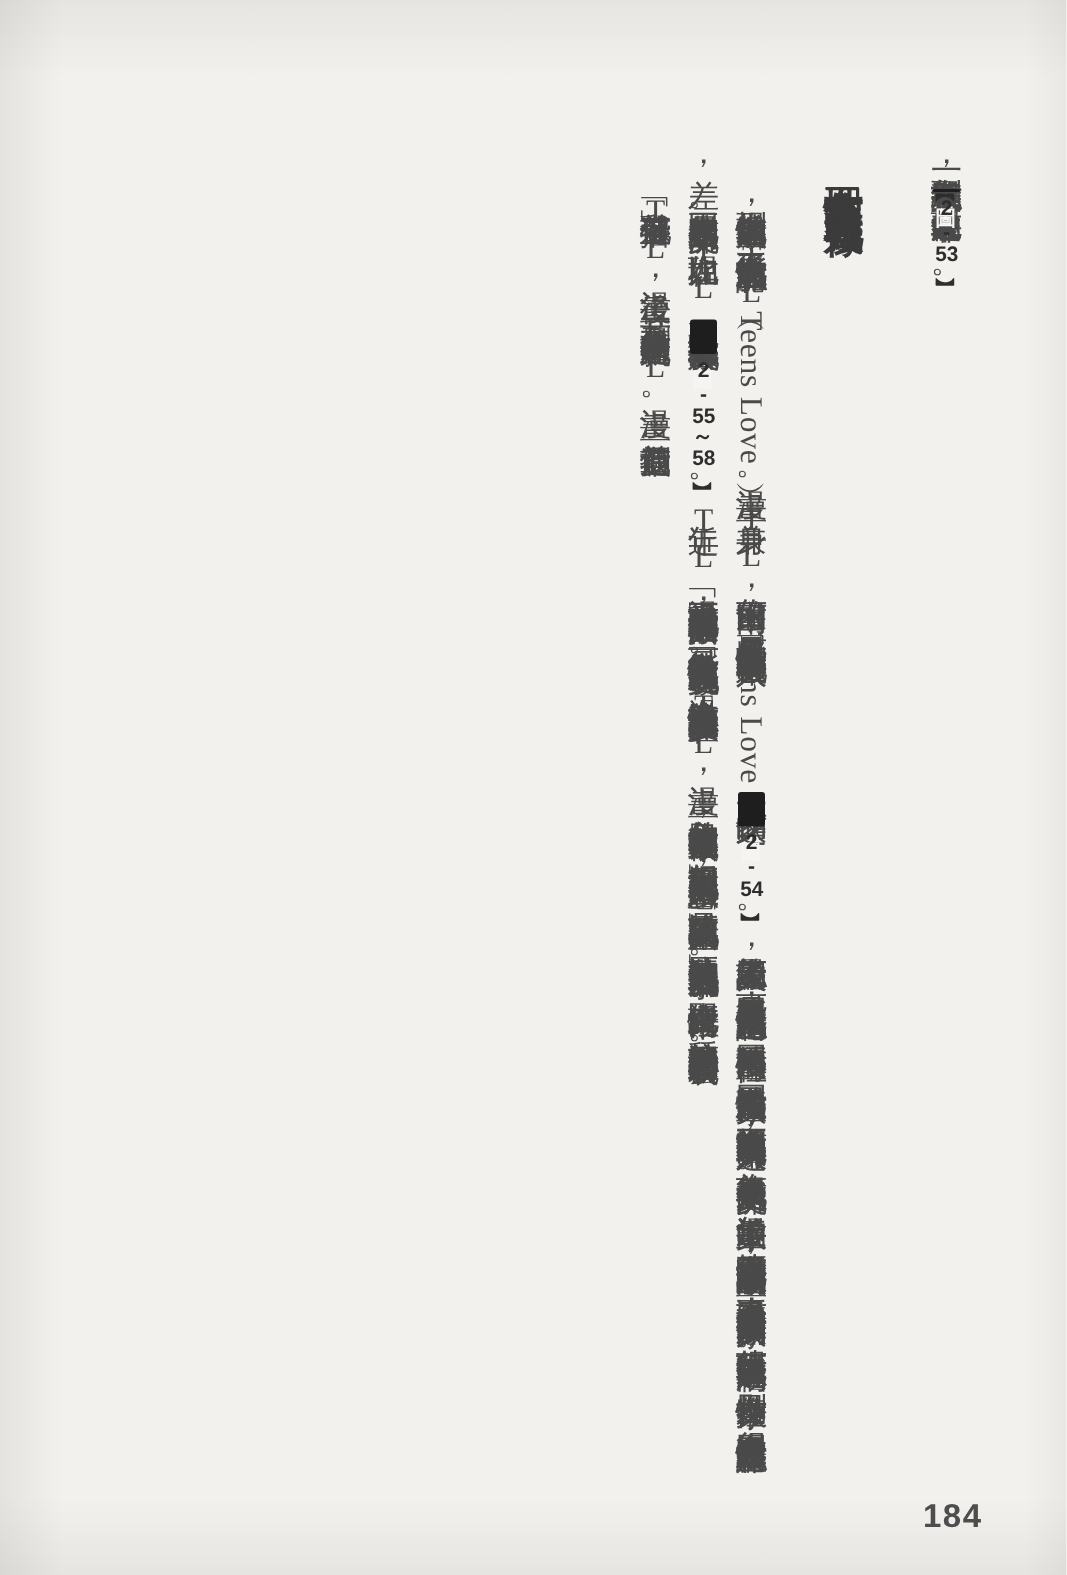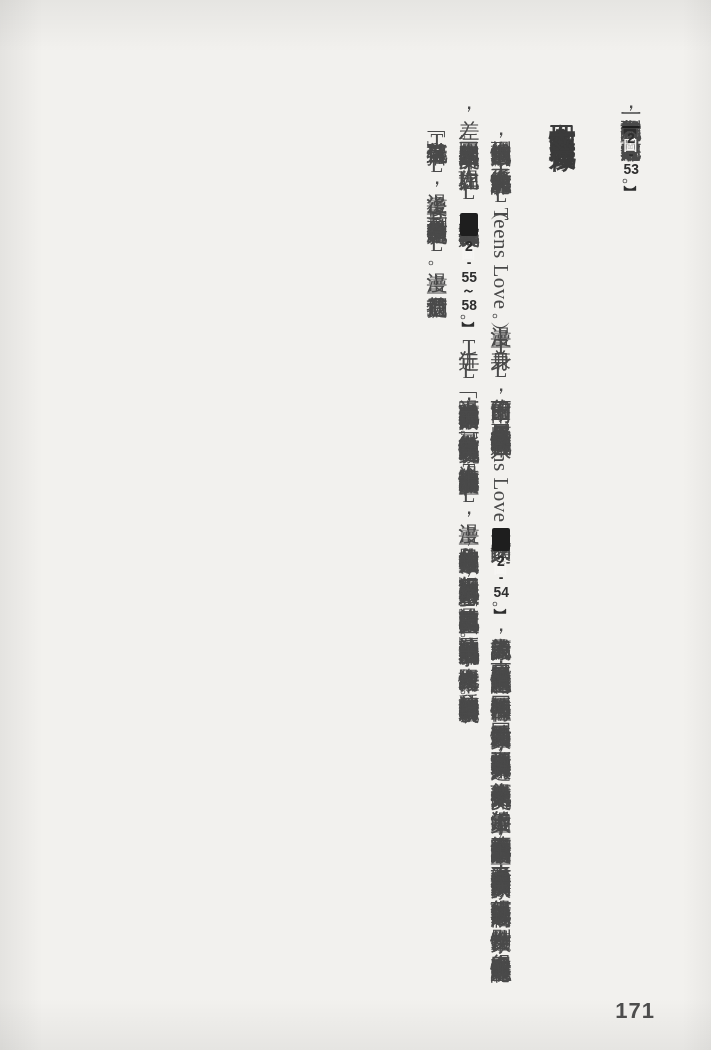--- a/index.html
+++ b/index.html
@@ -93,15 +93,15 @@
     <p class="intro"><span>在一般青年雜誌找到，更是一件非常有趣的現象</span><span class="figref"><span>【</span><span class="figbox">圖</span><span class="fignum"><span>2-</span><span class="tcy">53</span></span><span>】</span></span><span>。</span></p>
 
     <h2 class="heading">女性作家筆下的「乳首殘像」</h2>
 
     <p class="body-par"><span>提到成人情色的漫畫類別，也不能忘了女性向的淑女雜誌和</span><span class="up">TL</span><span>（Teens Love）漫畫。身兼</span><span class="up">TL</span><span>作家的山田可南，是最早將原本只能在男性向作品中看到的「乳首殘像」帶入Teens Love作品的作家之一</span><span class="figref"><span>【</span><span class="figbox">圖</span><span class="fignum"><span>2-</span><span class="tcy">54</span></span><span>】</span></span><span>。筆者認為最大的原因，可能是因為山田最早就是在男性向成人雜誌上出道，同時熟知兩種漫畫的特性。同時熟悉男女性向漫畫的作家，常常會把兩類漫畫中獨有的表現帶入另外一邊，為藝術表現帶來異文化的交流。近年的漫畫家中，儘管也有不少人只閱讀自己所屬類別的漫畫，不過多虧了像山田可南這種同時活躍於多個類別的作家，使得藝術表現可以跨越分類的高牆。特別是女性作家中，很多人會同時在男性向媒體雜誌上兼差，因此更容易產生跨類別的交流。比如現在</span><span class="up">TL</span><span>上就能找到很多的「乳首殘像」</span><span class="figref"><span>【</span><span class="figbox">圖</span><span class="fignum"><span>2-</span><span class="tcy">55</span><span>～</span><span class="tcy">58</span></span><span>】</span></span><span>。近年</span><span class="up">TL</span><span>漫畫中「乳首殘像」的出現率增加的其中一個原因，可能是出於女性向成人作品的女性角色「巨乳化」現象。過往以女性讀者為主要目標的少女漫畫和</span><span class="up">TL</span><span>漫畫，主角的胸部尺寸往往畫得比較收斂，但近年對「巨乳」不感到自卑的主角愈來愈多，或許是這波「巨乳化」的主要原因。這波「巨乳化」的潮流自然地引發乳搖的需求。也許即便在女性向市場，這種認知的變革同樣會帶來的新的藝術表現。</span></p>
 
     <p class="body-par"><span>「乳首殘像」傳播至</span><span class="up">TL</span><span>漫畫後，剩下最後一座要攻掠的堡壘就是</span><span class="up">BL</span><span>漫畫。前章我們提過</span></p>
 
   </div>
 
-  <div class="pagenum">171</div>
+  <div class="pagenum">184</div>
 
 </div>
 
 </body></html>

